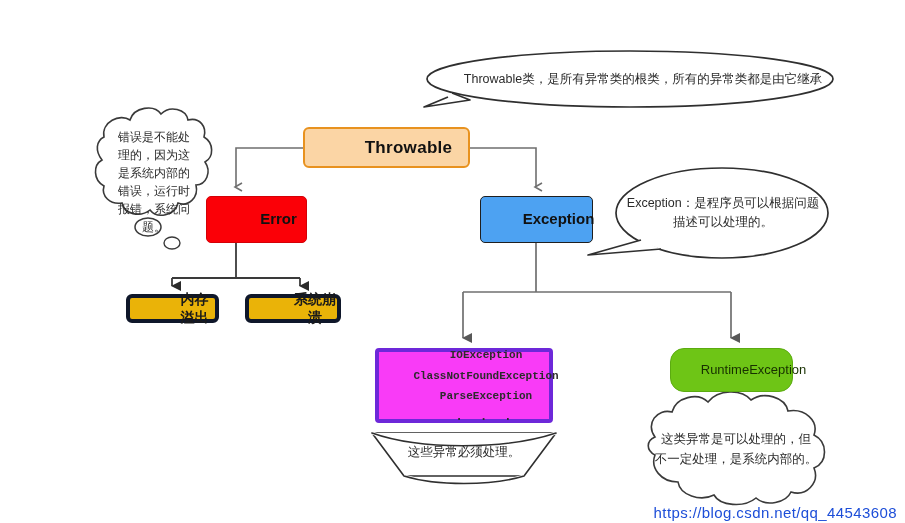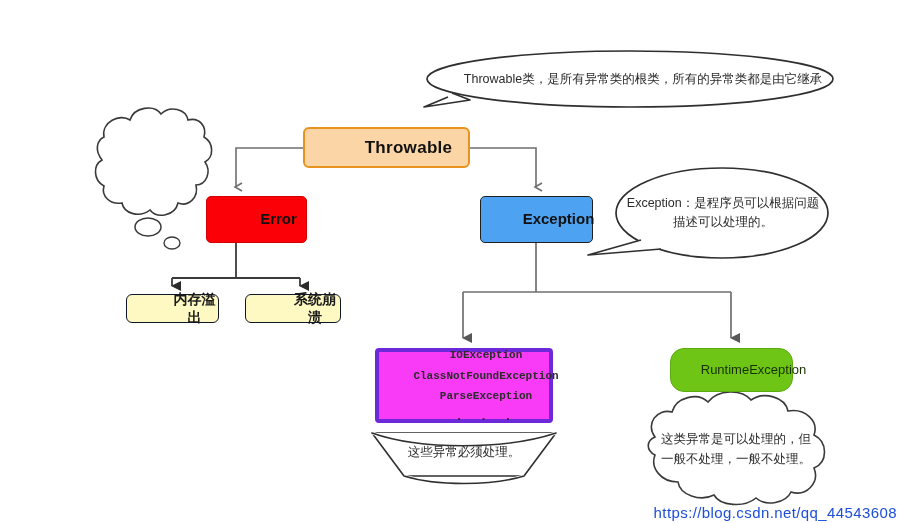--- a/index.html
+++ b/index.html
@@ -32,21 +32,21 @@
   .n-error{
     background:#fb0007;border:1px solid #d40006;border-radius:5px;
     font-size:15px;
     margin-left:20px;
   }
   .n-exception{
     background:#4da2f2;border:1px solid #1f1f1f;border-radius:5px;
     font-size:15px;
   }
   .n-orange{
-    background:#fef9c3;border:1px solid #0f172a;border-radius:6px;
+    background:#eab308;border:4px solid #0f172a;border-radius:6px;
     font-size:14px;color:#1a1a1a;
   }
   .n-purple{
     background:#f93bf7;border:4px solid #6d28d9;border-radius:4px;
     font-family:"Liberation Mono","DejaVu Sans Mono",monospace;
     font-size:11px;font-weight:bold;color:#2b2b2b;
     flex-direction:column;gap:7px;
     padding-top:6px;
   }
   .n-purple .dots{letter-spacing:5px;font-size:12px;margin-top:2px;}
@@ -197,24 +197,30 @@
     <span>ParseException</span>
     <span class="dots">· · ·</span>
   </div>
 
   <div class="node n-green" style="left:670px;top:348px;width:123px;height:44px;">
     <span>RuntimeException</span>
   </div>
 
   <div class="balloon-text t-top" style="left:450px;top:70px;width:386px;">Throwable类，是所有异常类的根类，所有的异常类都是由它继承</div>
 
+  <div class="balloon-text t-left" style="left:97px;top:128px;width:114px;">错误是不能处
+理的，因为这
+是系统内部的
+错误，运行时
+报错，系统问
+题。</div>
 
   <div class="balloon-text t-right" style="left:620px;top:194px;width:206px;">Exception：是程序员可以根据问题
 描述可以处理的。</div>
 
   <div class="balloon-text t-ribbon" style="left:384px;top:443px;width:160px;">这些异常必须处理。</div>
 
   <div class="balloon-text t-cloud2" style="left:648px;top:429px;width:176px;">这类异常是可以处理的，但
-一般不处理，一般不处理。</div>
+不一定处理，是系统内部的。</div>
 
   <div class="watermark">https://blog.csdn.net/qq_44543608</div>
 
 </div>
 
 </body></html>

